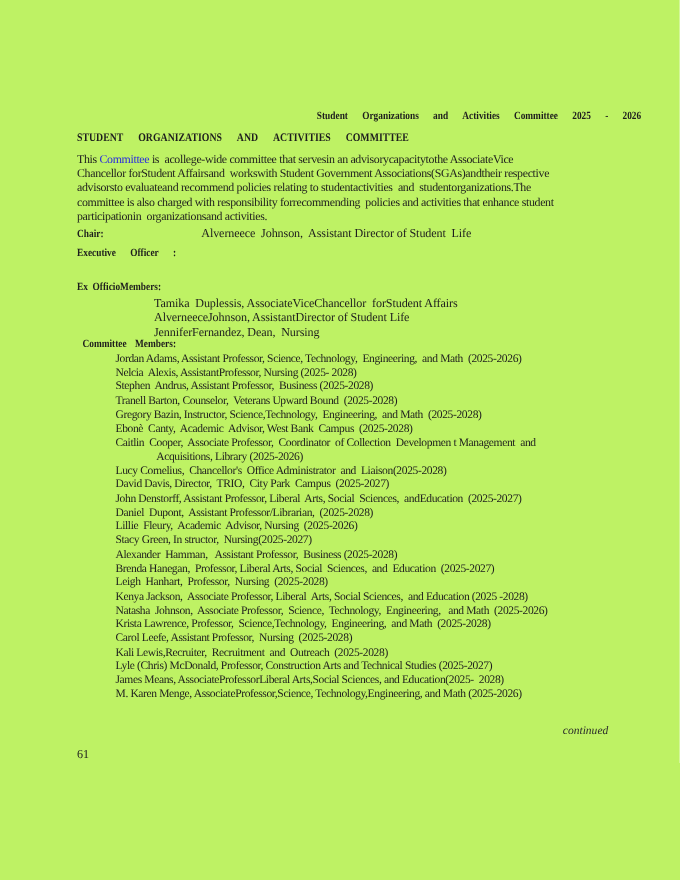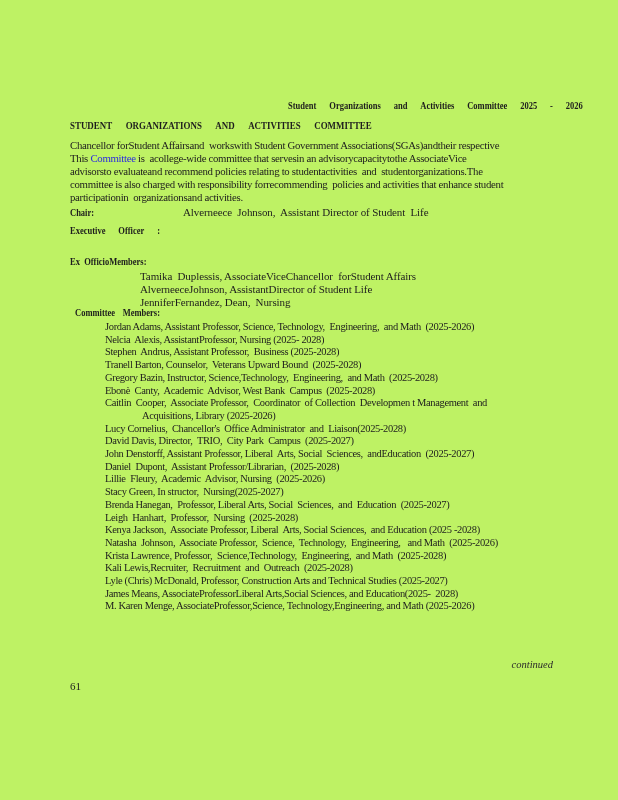--- a/index.html
+++ b/index.html
@@ -78,22 +78,22 @@
 
   <div class="doc-title jflex">
     <span>STUDENT</span>
     <span>ORGANIZATIONS</span>
     <span>AND</span>
     <span>ACTIVITIES</span>
     <span>COMMITTEE</span>
   </div>
 
   <div class="intro">
+    <div class="line"><span>This </span><span class="link" style="color: rgb(42, 42, 224);">Committee</span><span> is  acollege-wide committee that servesin an advisorycapacitytothe AssociateVice</span></div>
     <div class="line">Chancellor forStudent Affairsand  workswith Student Government Associations(SGAs)andtheir respective</div>
-    <div class="line"><span>This </span><span class="link" style="color: rgb(42, 42, 224);">Committee</span><span> is  acollege-wide committee that servesin an advisorycapacitytothe AssociateVice</span></div>
     <div class="line">advisorsto evaluateand recommend policies relating to studentactivities  and  studentorganizations.The</div>
     <div class="line">committee is also charged with responsibility forrecommending  policies and activities that enhance student</div>
     <div class="line">participationin  organizationsand activities.</div>
   </div>
 
   <div class="officer-row row-chair">
     <span class="label-box"><span class="condensed">Chair:</span></span>
     <span class="value">Alverneece  Johnson,  Assistant Director of Student  Life</span>
   </div>
 
@@ -129,25 +129,27 @@
     <div class="member-line">Gregory Bazin, Instructor, Science,Technology,  Engineering,  and Math  (2025-2028)</div>
     <div class="member-line">Ebonè  Canty,  Academic  Advisor, West Bank  Campus  (2025-2028)</div>
     <div class="member-line">Caitlin  Cooper,  Associate Professor,  Coordinator  of Collection  Developmen t Management  and</div>
     <div class="member-line continuation">Acquisitions, Library (2025-2026)</div>
     <div class="member-line">Lucy Cornelius,  Chancellor's  Office Administrator  and  Liaison(2025-2028)</div>
     <div class="member-line">David Davis, Director,  TRIO,  City Park  Campus  (2025-2027)</div>
     <div class="member-line">John Denstorff, Assistant Professor, Liberal  Arts, Social  Sciences,  andEducation  (2025-2027)</div>
     <div class="member-line">Daniel  Dupont,  Assistant Professor/Librarian,  (2025-2028)</div>
     <div class="member-line">Lillie  Fleury,  Academic  Advisor, Nursing  (2025-2026)</div>
     <div class="member-line">Stacy Green, In structor,  Nursing(2025-2027)</div>
+    <div class="member-line">Alexander  Hamman,   Assistant Professor,  Business (2025-2028)</div>
     <div class="member-line">Brenda Hanegan,  Professor, Liberal Arts, Social  Sciences,  and  Education  (2025-2027)</div>
     <div class="member-line">Leigh  Hanhart,  Professor,  Nursing  (2025-2028)</div>
     <div class="member-line">Kenya Jackson,  Associate Professor, Liberal  Arts, Social Sciences,  and Education (2025 -2028)</div>
     <div class="member-line">Natasha  Johnson,  Associate Professor,  Science,  Technology,  Engineering,   and Math  (2025-2026)</div>
     <div class="member-line">Krista Lawrence, Professor,  Science,Technology,  Engineering,  and Math  (2025-2028)</div>
+    <div class="member-line">Carol Leefe, Assistant Professor,  Nursing  (2025-2028)</div>
     <div class="member-line">Kali Lewis,Recruiter,  Recruitment  and  Outreach  (2025-2028)</div>
     <div class="member-line">Lyle (Chris) McDonald, Professor, Construction Arts and Technical Studies (2025-2027)</div>
     <div class="member-line">James Means, AssociateProfessorLiberal Arts,Social Sciences, and Education(2025-  2028)</div>
     <div class="member-line">M. Karen Menge, AssociateProfessor,Science, Technology,Engineering, and Math (2025-2026)</div>
   </div>
 
   <div class="continued">continued</div>
   <div class="page-num">61</div>
 
 </div>

